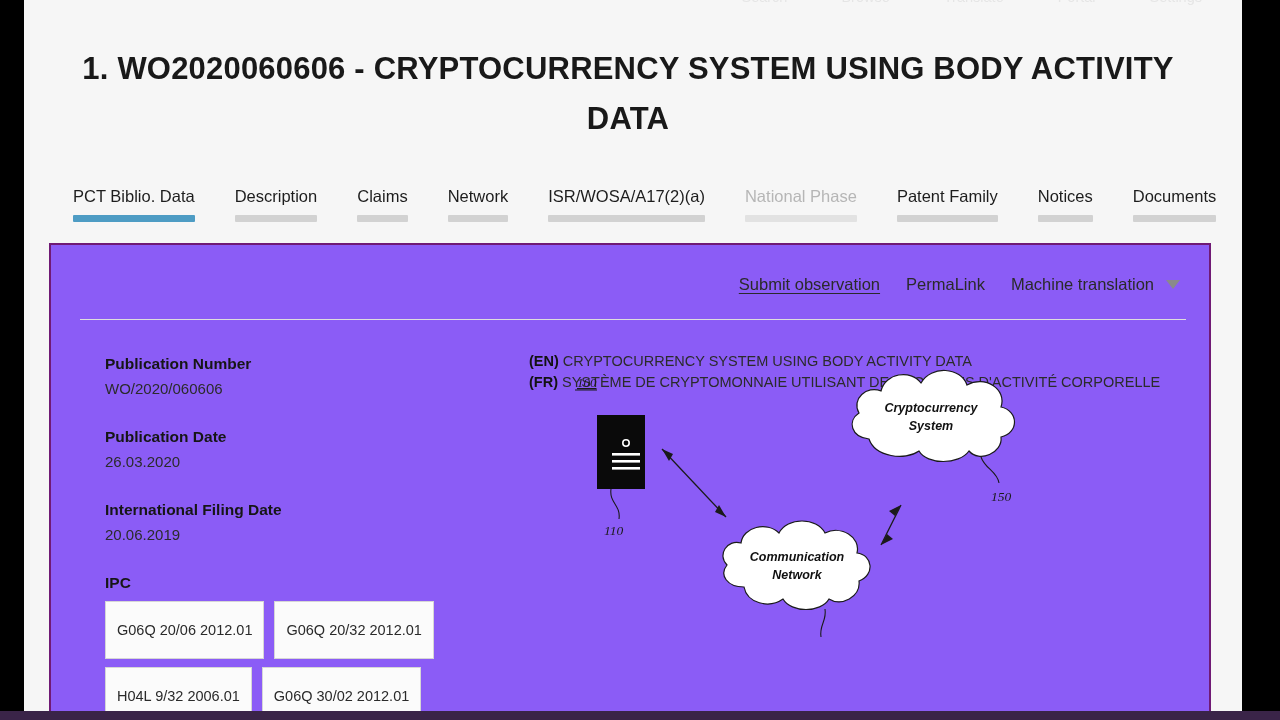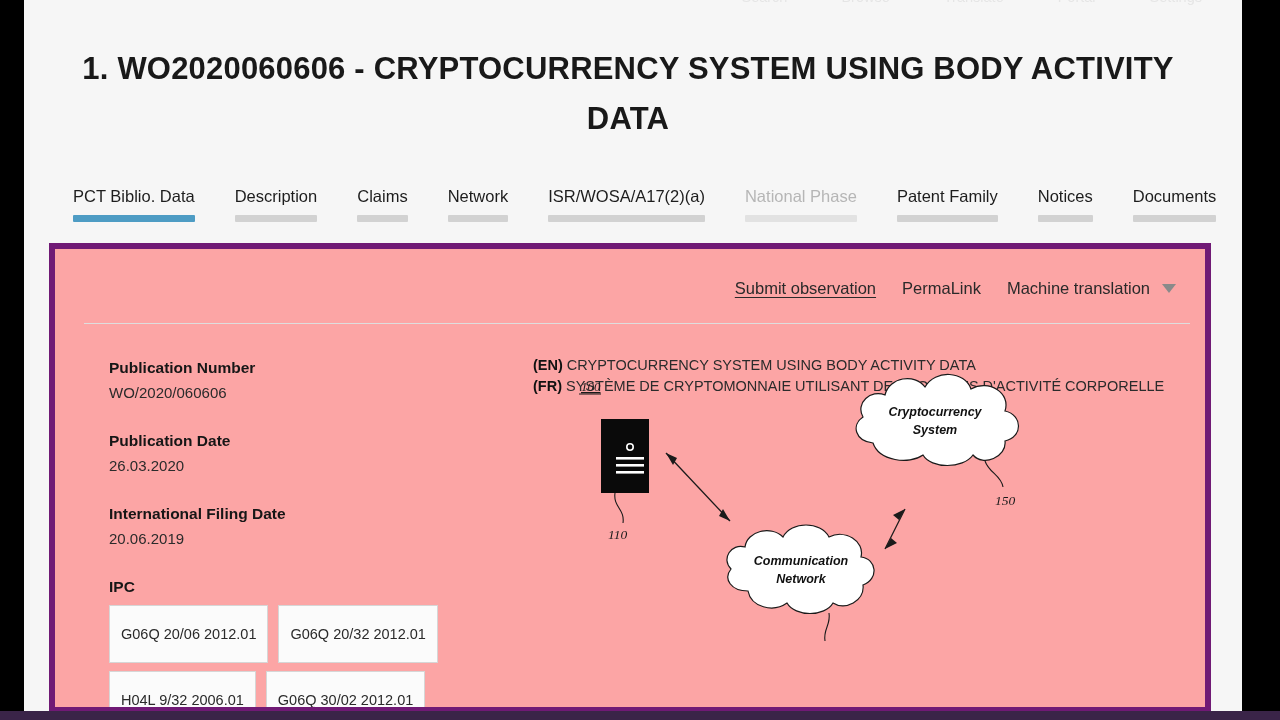--- a/index.html
+++ b/index.html
@@ -112,22 +112,22 @@
   .tab.active .tab-underline { background: #4e9cc4; }
   .tab.disabled .tab-underline { background: #e2e2e2; }
 
   
   .card {
     position: absolute;
     left: 25px;
     top: 243px;
     width: 1162px;
     height: 470px;
-    background: #fca5a5;
-    border: 6px solid #701a75;
+    background: #8b5cf6;
+    border: 2px solid #701a75;
     overflow: hidden;
   }
 
   .actions {
     position: absolute;
     right: 29px;
     top: 30px;
     display: flex;
     align-items: center;
     gap: 26px;

